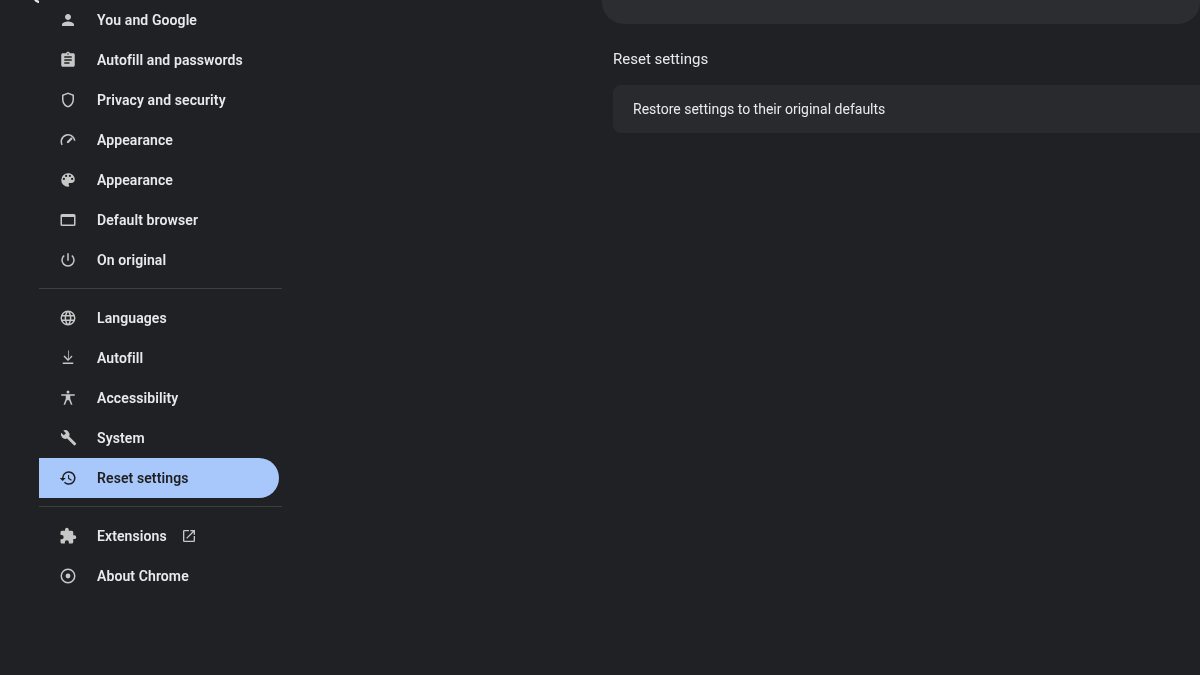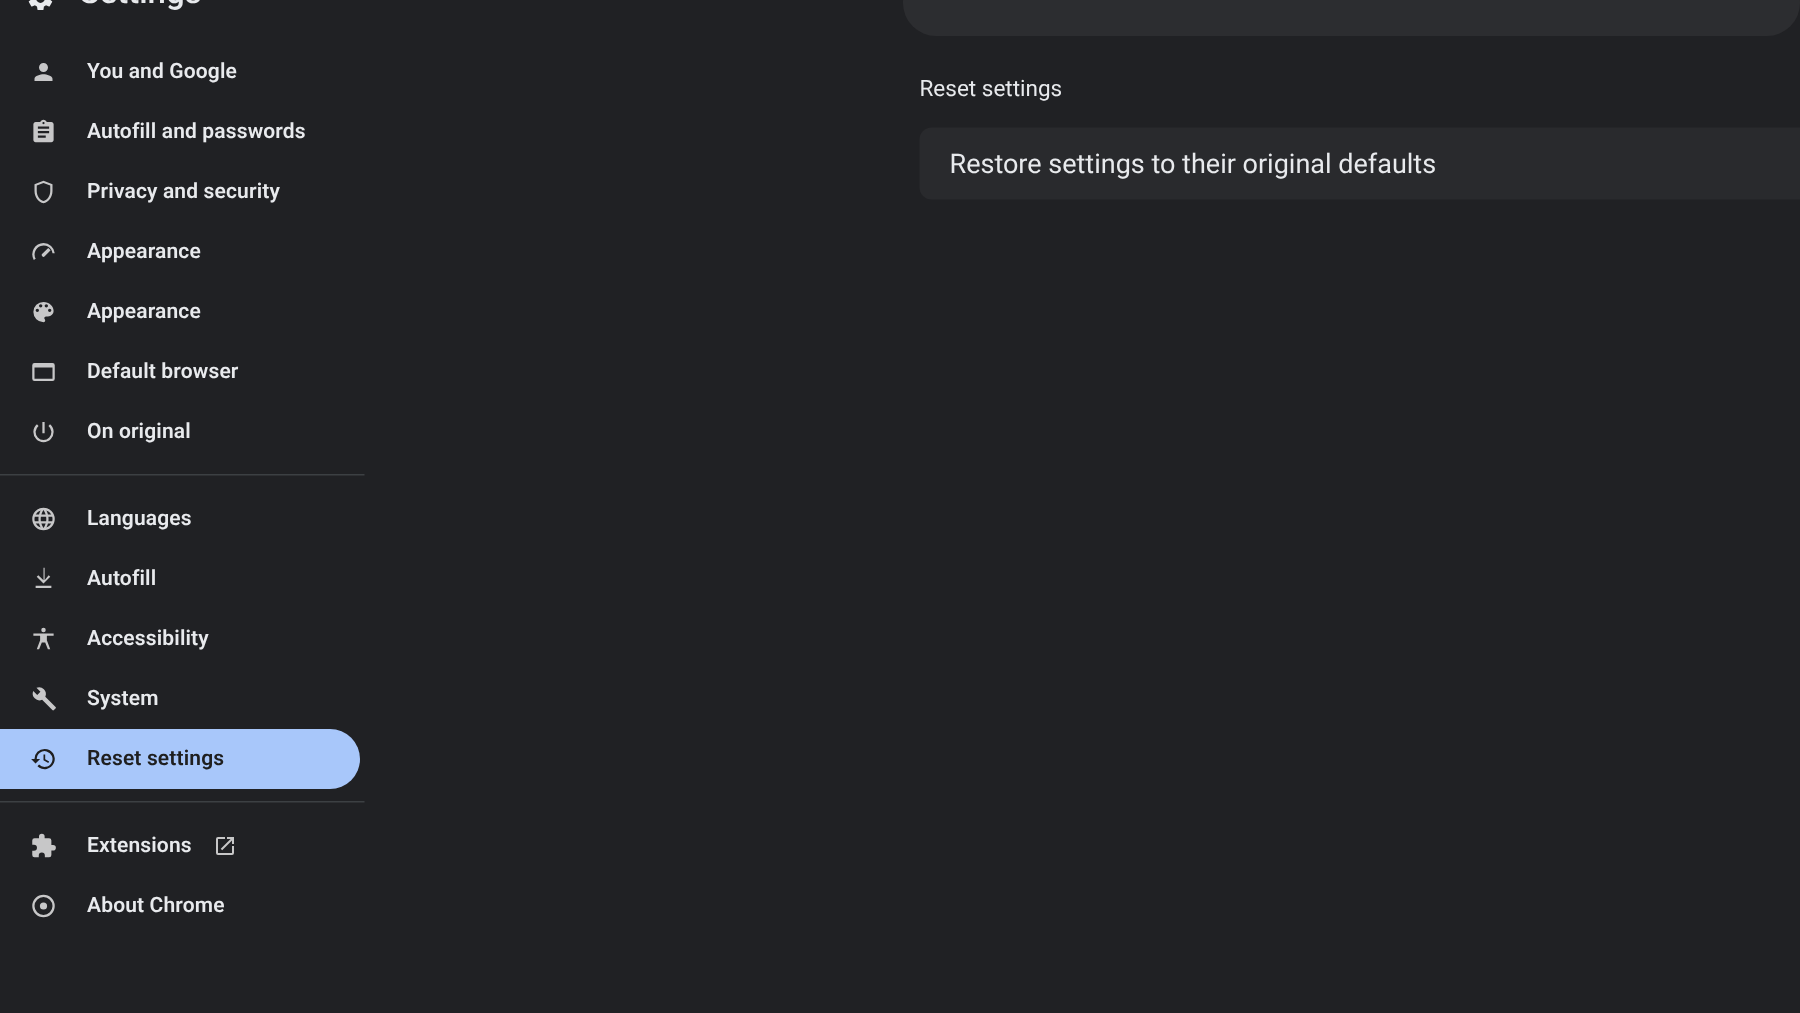--- a/index.html
+++ b/index.html
@@ -8,21 +8,20 @@
     background: #202124;
     font-family: "Segoe UI", Roboto, Arial, sans-serif;
     color: #e8eaed;
     display: flex;
   }
   .sidebar {
     width: 282px;
     height: 100%;
     flex-shrink: 0;
     display: flex;
-    flex-direction: column;
     padding-top: 0;
   }
   .sidebar-header {
     display: flex;
     align-items: center;
     height: 14px;
     padding-left: 17px;
     margin-bottom: 14px;
     overflow: hidden;
     position: relative;
@@ -112,21 +111,21 @@
     top: 85px;
     left: 331px;
     right: 0;
     height: 48px;
     background: #292a2d;
     border-top-left-radius: 8px;
     border-bottom-left-radius: 8px;
     display: flex;
     align-items: center;
     padding-left: 20px;
-    font-size: 18px;
+    font-size: 14px;
     color: #e8eaed;
     cursor: pointer;
   }
 </style>
 </head>
 <body>
 
 <div class="sidebar">
   <div class="sidebar-header">
     <svg class="gear" viewBox="0 0 24 24" fill="#e8eaed">

